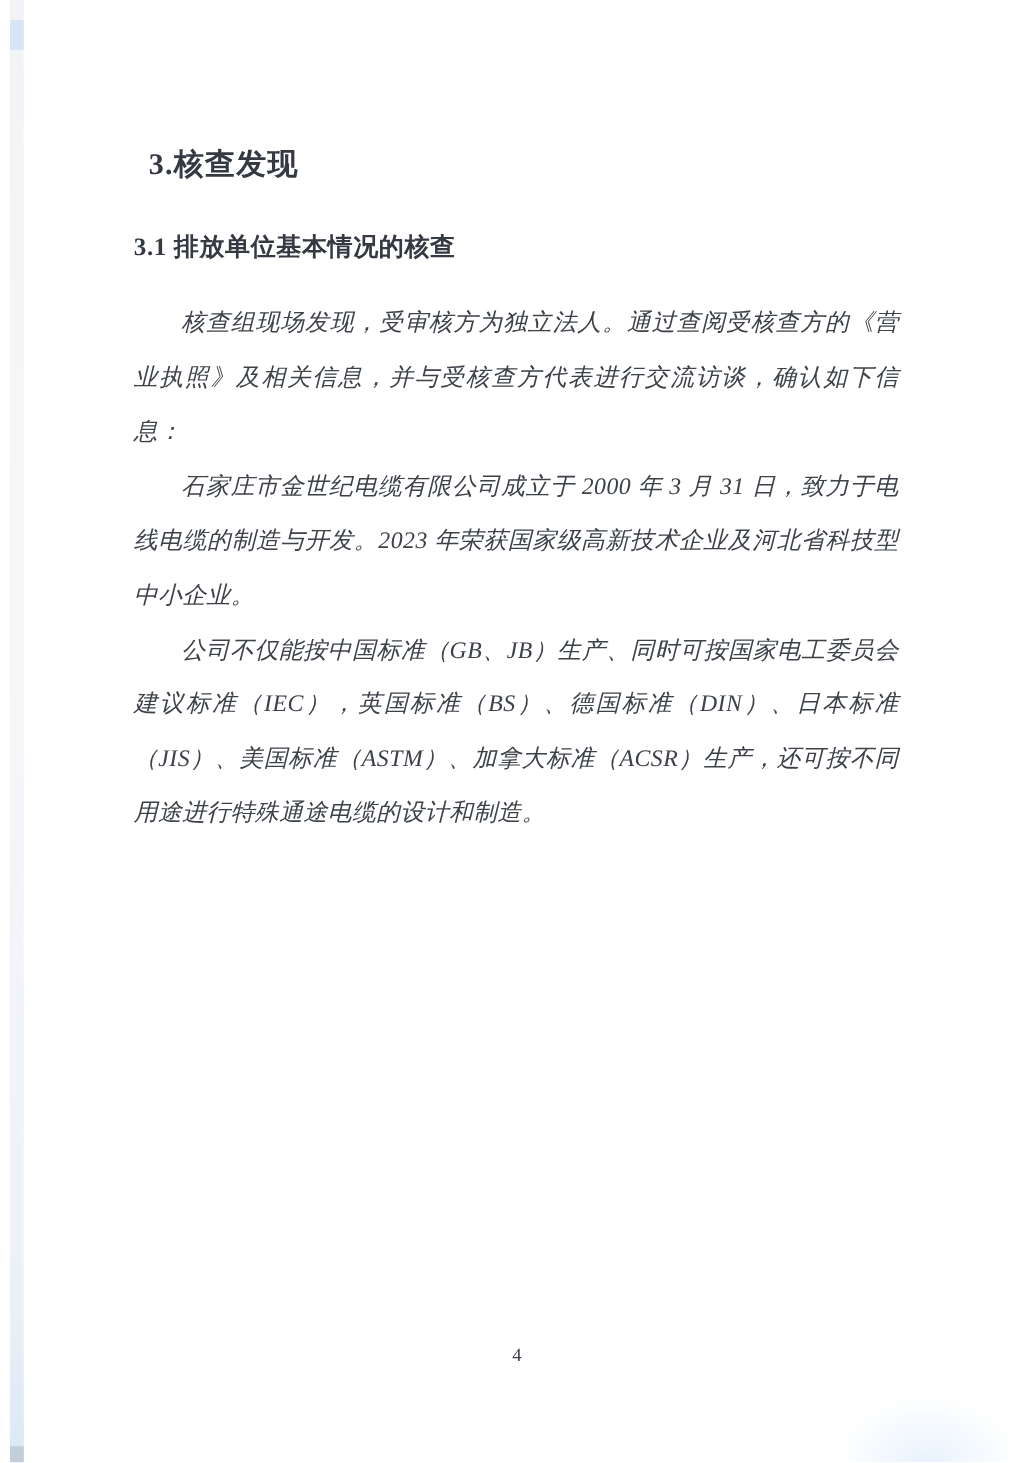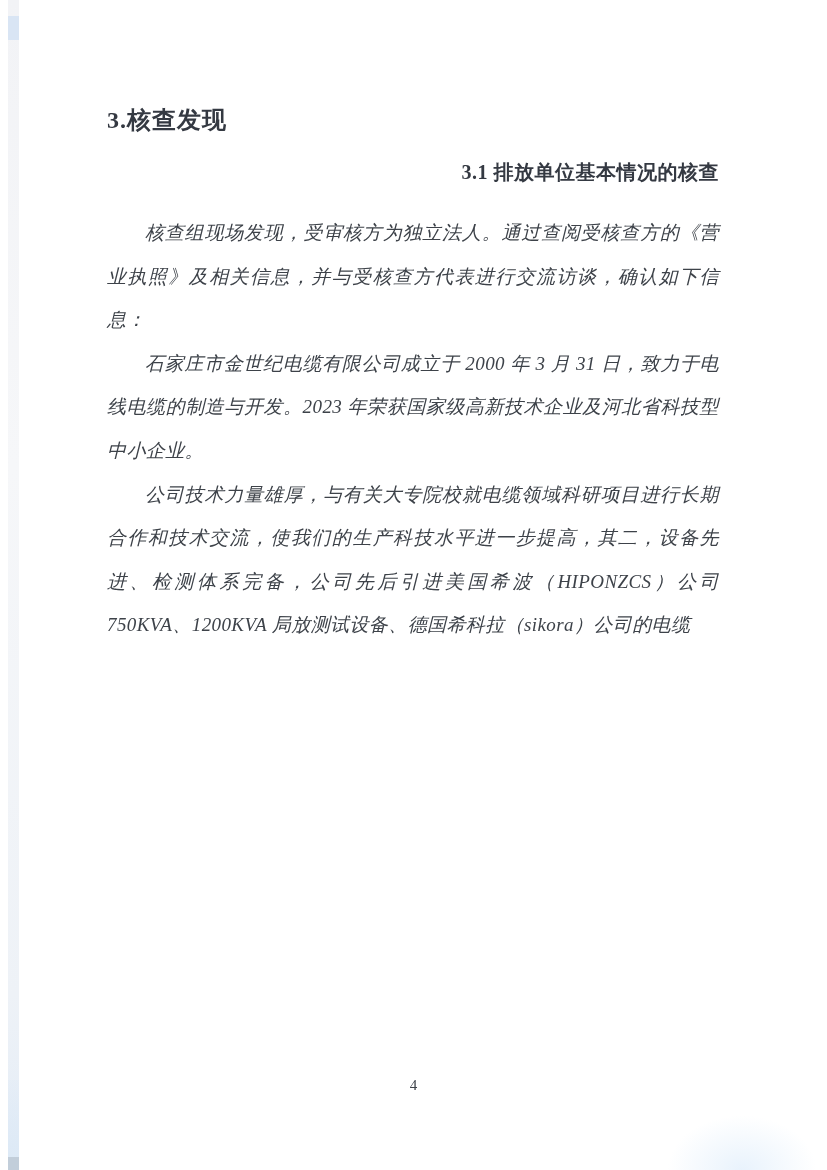--- a/index.html
+++ b/index.html
@@ -57,36 +57,35 @@
     height: 55px;
     background: radial-gradient(ellipse at 50% 100%, rgba(205,227,249,0.45), rgba(205,227,249,0) 70%);
   }
   .content {
     position: absolute;
     left: 107px;
     top: 0;
     width: 612px;
   }
   .h1 {
-    margin: 0;
+    margin: 12px;
     padding-top: 105px;
     font-size: 24px;
     font-weight: bold;
     line-height: 30px;
     color: #343942;
     letter-spacing: 1px;
   }
   .h2 {
-    margin: 24px 0 0 0;
+    margin: 38px 0 0 0;
     font-size: 20px;
     font-weight: bold;
     line-height: 26px;
     color: #343942;
     letter-spacing: 0.5px;
-    text-align: right;
   }
   .body-text {
     margin-top: 26px;
     font-style: italic;
   }
   .body-text p {
     margin: 0;
     font-size: 19px;
     line-height: 43.6px;
     text-align: justify;
@@ -116,19 +115,19 @@
   <div class="edge-bottom-square"></div>
   <div class="corner-smudge"></div>
 
   <div class="content">
     <div class="h1">3.核查发现</div>
     <div class="h2">3.1 排放单位基本情况的核查</div>
 
     <div class="body-text">
       <p>核查组现场发现，受审核方为独立法人。通过查阅受核查方的《营业执照》及相关信息，并与受核查方代表进行交流访谈，确认如下信息：</p>
       <p>石家庄市金世纪电缆有限公司成立于 2000 年 3 月 31 日，致力于电线电缆的制造与开发。2023 年荣获国家级高新技术企业及河北省科技型中小企业。</p>
-      <p>公司技术力量雄厚，与有关大专院校就电缆领域科研项目进行长期合作和技术交流，使我们的生产科技水平进一步提高，其二，设备先进、检测体系完备，公司先后引进美国希波（HIPONZCS）公司 750KVA、1200KVA 局放测试设备、德国希科拉（sikora）公司的电缆</p>
+      <p>公司不仅能按中国标准（GB、JB）生产、同时可按国家电工委员会建议标准（IEC），英国标准（BS）、德国标准（DIN）、日本标准（JIS）、美国标准（ASTM）、加拿大标准（ACSR）生产，还可按不同用途进行特殊通途电缆的设计和制造。</p>
     </div>
   </div>
 
   <div class="page-number">4</div>
 
 </div>
 
 </body></html>

